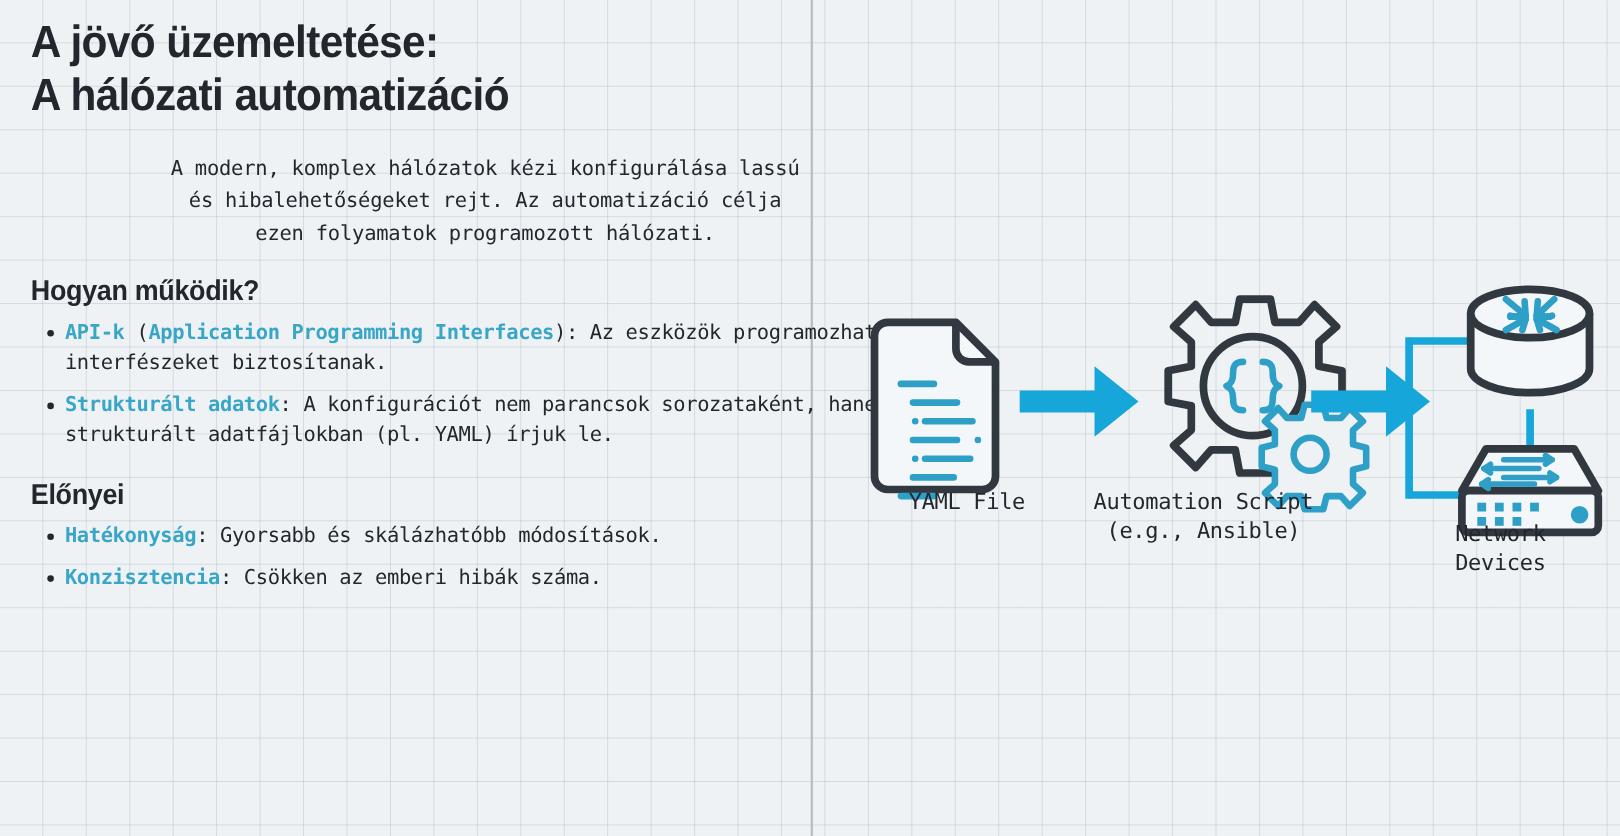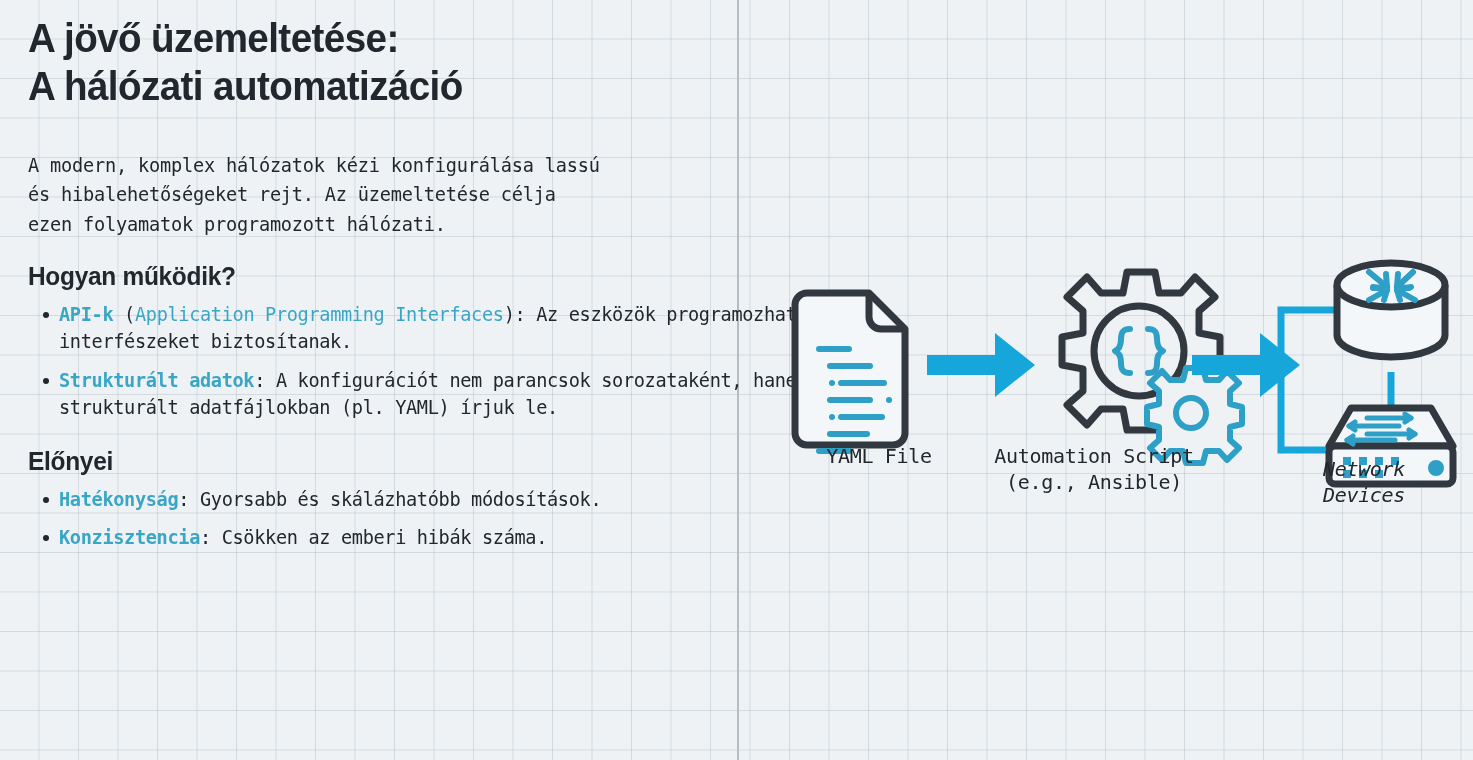--- a/index.html
+++ b/index.html
@@ -55,26 +55,27 @@
     line-height: 1.18;
     letter-spacing: -0.6px;
     color: #22272e;
     margin: 0 0 0 0;
     transform: scaleX(0.94);
     transform-origin: left top;
   }
   .title-line { display: block; white-space: nowrap; }
 
   .intro {
-    margin-top: 40px;
+    margin-top: 28px;
     font-family: "DejaVu Sans Mono", monospace;
     font-size: 18.6px;
     line-height: 1.58;
     color: #22272e;
     letter-spacing: -0.2px;
+    text-align: center;
   }
   .intro-line { display: block; white-space: nowrap; }
 
   .section-head {
     font-family: "Liberation Sans", sans-serif;
     font-weight: bold;
     font-size: 26px;
     color: #22272e;
     letter-spacing: -0.3px;
     transform: scaleX(0.94);
@@ -105,21 +106,21 @@
     top: 11px;
     width: 6px;
     height: 6px;
     border-radius: 50%;
     background: #22272e;
   }
   .kw {
     color: #3aa6c6;
     font-weight: bold;
   }
-  .kw-plain { color: #3aa6c6; font-weight: normal; }
+  .kw-plain { color: #3aa6c6; font-weight: bold; }
 
   
   .right-col {
     position: absolute;
     left: 739px;
     top: 0;
     width: 734px;
     height: 548px;
   }
   .diagram {
@@ -134,39 +135,39 @@
     font-family: "DejaVu Sans Mono", monospace;
     font-size: 20px;
     color: #22272e;
     text-align: center;
     line-height: 1.3;
     letter-spacing: -0.3px;
     white-space: pre;
   }
   #label-yaml   { left: 15px;  top: 443px; width: 250px; }
   #label-script { left: 205px; top: 443px; width: 300px; }
-  #label-net    { left: 520px; top: 456px; width: 210px; font-style: italic; }
+  #label-net    { left: 520px; top: 472px; width: 210px; }
 </style>
 </head>
 <body>
 
 <div id="slide">
 
   <div class="divider"></div>
 
   <div class="left-col">
 
     <div class="title">
       <span class="title-line">A jövő üzemeltetése:</span>
       <span class="title-line">A hálózati automatizáció</span>
     </div>
 
     <div class="intro">
       <span class="intro-line">A modern, komplex hálózatok kézi konfigurálása lassú</span>
-      <span class="intro-line">és hibalehetőségeket rejt. Az üzemeltetése célja</span>
+      <span class="intro-line">és hibalehetőségeket rejt. Az automatizáció célja</span>
       <span class="intro-line">ezen folyamatok programozott hálózati.</span>
     </div>
 
     <div class="section-head section-how">Hogyan működik?</div>
 
     <ul class="bullets">
       <li>
         <span class="kw">API-k</span><span> (</span><span class="kw-plain">Application Programming Interfaces</span><span>)</span><span>: Az eszközök programozható interfészeket biztosítanak.</span>
       </li>
       <li>

